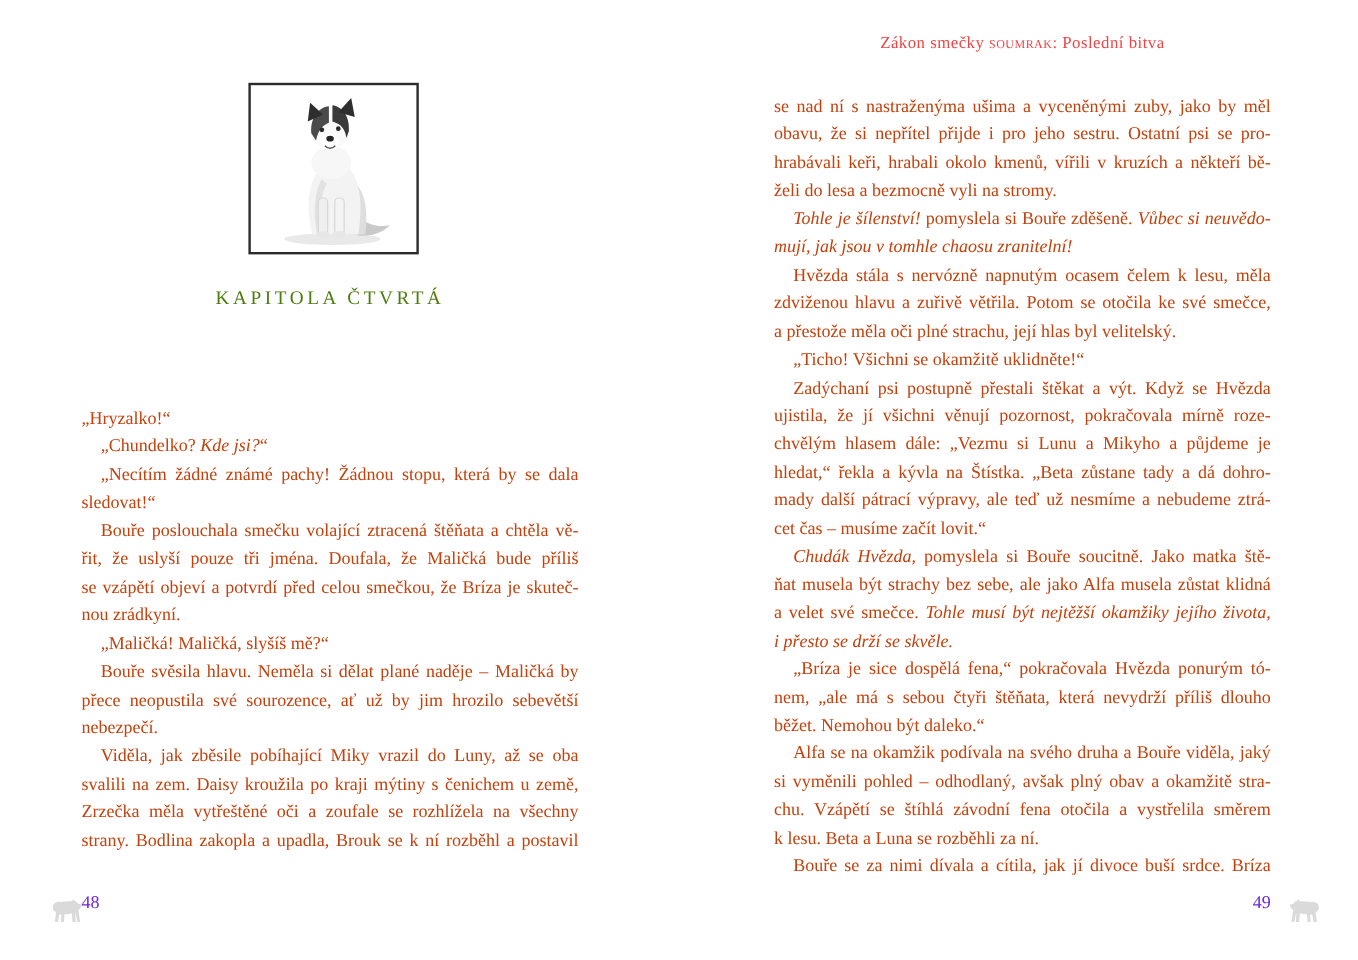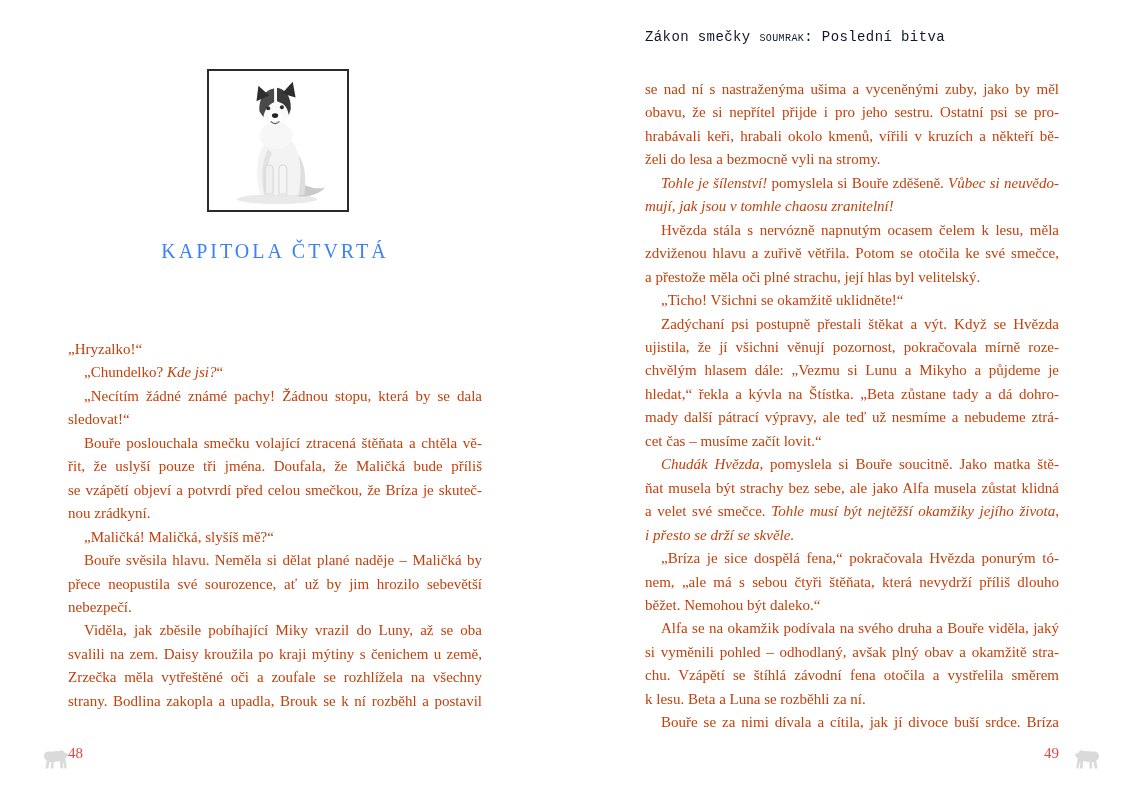--- a/index.html
+++ b/index.html
@@ -6,57 +6,56 @@
   body{
     width:1132px;height:800px;background:#ffffff;
     font-family:"Liberation Serif", serif;
     position:relative;overflow:hidden;
   }
   .spread{position:absolute;inset:0;}
 
   
   .running-header{
     position:absolute;left:645px;top:29px;width:414px;
-    font-size:14px;letter-spacing:0.4px;
-    color:#0f172a;
-    font-family:Liberation Mono, monospace;
+    text-align:center;font-size:14px;letter-spacing:0.4px;
+    color:#ef4444;
   }
   .sc{font-variant:small-caps;}
   .it{font-style:italic;}
 
   
   .photo-frame{
     position:absolute;left:207px;top:69px;width:138px;height:139px;
     border:2px solid #2b2b2b;background:#ffffff;
   }
   .photo-frame svg{display:block;width:100%;height:100%;}
 
   
   .chapter-title{
     position:absolute;left:68px;top:240px;width:414px;
-    text-align:center;font-size:20px;letter-spacing:3px;
-    color:#3b82f6;
+    text-align:center;font-size:16px;letter-spacing:3px;
+    color:#4d7c0f;
   }
 
   
   .text-col{
     position:absolute;width:414px;
     font-size:15px;line-height:23.45px;color:#c2410c;
     text-rendering:optimizeLegibility;
   }
   .text-col.left{left:68px;top:338px;}
   .text-col.right{left:645px;top:78px;}
   .para{margin:0;}
   .line{text-align:justify;text-align-last:left;white-space:normal;}
   .line.jl{text-align-last:justify;}
   .line.ind{text-indent:16px;}
 
   
   .page-number{
-    position:absolute;top:745px;font-size:15px;color:#ef4444;
+    position:absolute;top:745px;font-size:15px;color:#6d28d9;
   }
   .page-number.left{left:68px;width:414px;text-align:left;}
   .page-number.right{left:645px;width:414px;text-align:right;}
   .footer-dog{position:absolute;top:743px;width:30px;height:32px;}
   .footer-dog.left{left:40px;}
   .footer-dog.right{left:1073px;transform:scaleX(-1);}
   .footer-dog svg{display:block;width:100%;height:100%;}
 </style>
 </head>
 <body>

